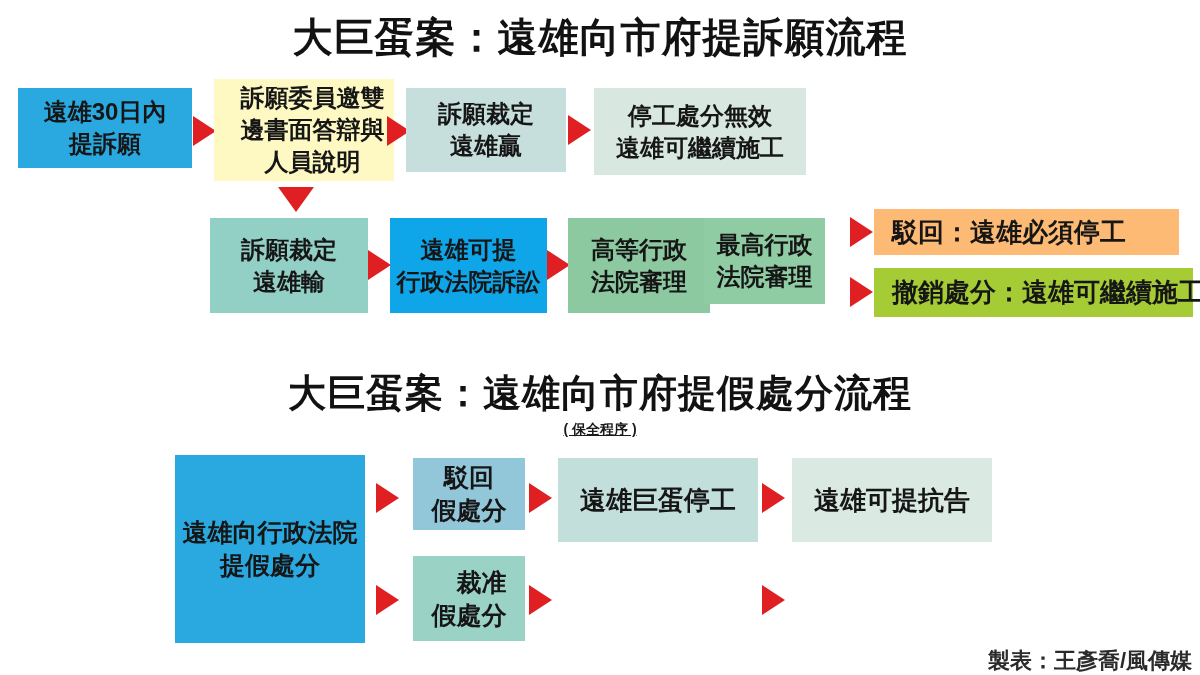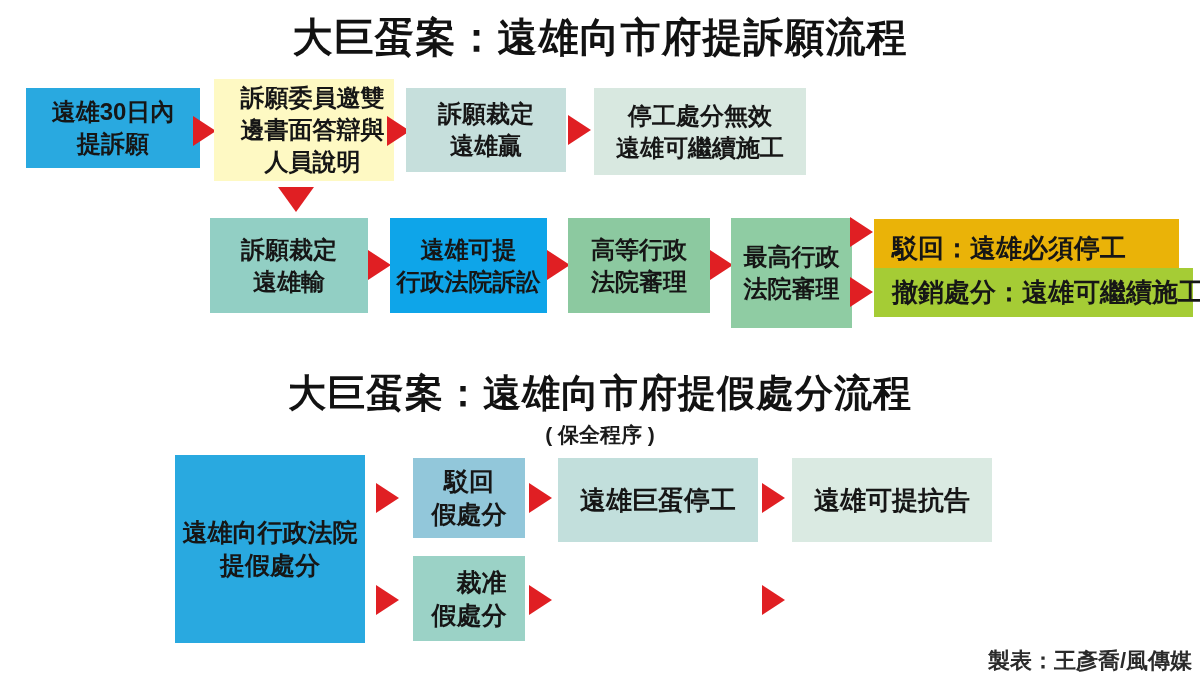--- a/index.html
+++ b/index.html
@@ -20,24 +20,25 @@
     letter-spacing:1px;
     margin:0;
   }
   #title1{top:10px;font-size:40px;}
   #title2{top:368px;font-size:38px;}
   .subtitle{
     position:absolute;
     left:0;width:1200px;
     top:421px;
     text-align:center;
-    font-size:21px;
+    font-size:14px;
     font-weight:bold;
     color:#1a1a1a;
     margin:0;
+    text-decoration:underline;
   }
   .node{
     position:absolute;
     display:flex;
     align-items:center;
     justify-content:center;
     text-align:center;
     font-weight:bold;
     color:#161616;
     white-space:pre-line;
@@ -73,21 +74,21 @@
   }
   .watermark{position:absolute;left:938px;top:548px;}
 </style>
 </head>
 <body>
 
 <div class="canvas">
 
   <h1 id="title1" class="title">大巨蛋案：遠雄向市府提訴願流程</h1>
 
-  <div class="node fs24" style="left: 26px; top: 88px; width: 174px; height: 80px; background-color: rgb(41, 169, 224);">遠雄30日內
+  <div class="node fs24" style="left: 18px; top: 88px; width: 174px; height: 80px; background-color: rgb(41, 169, 224);">遠雄30日內
 提訴願</div>
   <div class="arr right" style="left:193px;top:116px;"></div>
   <div class="node fs24" style="left: 214px; top: 79px; width: 163px; height: 102px; background-color: #fef9c3; padding-left: 17px;">訴願委員邀雙
 邊書面答辯與
 人員說明</div>
   <div class="arr right" style="left:387px;top:116px;"></div>
   <div class="node fs24" style="left: 406px; top: 88px; width: 160px; height: 84px; background-color: rgb(198, 223, 220);">訴願裁定
 遠雄贏</div>
   <div class="arr right" style="left:568px;top:115px;"></div>
   <div class="node fs24" style="left: 594px; top: 88px; width: 212px; height: 87px; background-color: rgb(216, 232, 224);">停工處分無效
@@ -97,36 +98,36 @@
 
   <div class="node fs24" style="left: 210px; top: 218px; width: 158px; height: 95px; background-color: rgb(146, 207, 196);">訴願裁定
 遠雄輸</div>
   <div class="arr right" style="left:368px;top:250px;"></div>
   <div class="node fs24" style="left: 390px; top: 218px; width: 157px; height: 95px; background-color: #0ea5e9;">遠雄可提
 行政法院訴訟</div>
   <div class="arr right" style="left:547px;top:250px;"></div>
   <div class="node fs24" style="left: 568px; top: 218px; width: 142px; height: 95px; background-color: rgb(140, 201, 160);">高等行政
 法院審理</div>
   <div class="arr right" style="left:710px;top:250px;"></div>
-  <div class="node fs24" style="left: 731px; top: 218px; width: 121px; height: 110px; background-color: rgb(143, 204, 163);">最高行政
+  <div class="node fs24" style="left: 704px; top: 218px; width: 121px; height: 86px; background-color: rgb(143, 204, 163);">最高行政
 法院審理</div>
 
   <div class="arr right" style="left:850px;top:217px;"></div>
-  <div class="node bar fs26" style="left: 874px; top: 219px; width: 305px; height: 58px; background-color: #eab308;">駁回：遠雄必須停工</div>
+  <div class="node bar fs26" style="left: 874px; top: 209px; width: 305px; height: 46px; background-color: #fdba74;">駁回：遠雄必須停工</div>
   <div class="arr right" style="left:850px;top:277px;"></div>
   <div class="node bar fs26" style="left: 874px; top: 268px; width: 319px; height: 49px; background-color: rgb(165, 204, 53);">撤銷處分：遠雄可繼續施工</div>
 
   <h1 id="title2" class="title">大巨蛋案：遠雄向市府提假處分流程</h1>
   <p class="subtitle">( 保全程序 )</p>
 
   <div class="node fs25" style="left: 175px; top: 455px; width: 190px; height: 188px; background-color: rgb(41, 169, 224);">遠雄向行政法院
 提假處分</div>
 
   <div class="arr right" style="left:376px;top:483px;"></div>
-  <div class="node fs25" style="left: 413px; top: 458px; width: 112px; height: 80px; background-color: rgb(146, 199, 218);">駁回
+  <div class="node fs25" style="left: 413px; top: 458px; width: 112px; height: 72px; background-color: rgb(146, 199, 218);">駁回
 假處分</div>
   <div class="arr right" style="left:529px;top:483px;"></div>
   <div class="node fs26" style="left: 558px; top: 458px; width: 200px; height: 84px; background-color: rgb(194, 223, 220);">遠雄巨蛋停工</div>
   <div class="arr right" style="left:762px;top:483px;"></div>
   <div class="node fs26" style="left: 792px; top: 458px; width: 200px; height: 84px; background-color: rgb(218, 234, 226);">遠雄可提抗告</div>
 
   <div class="arr right" style="left:376px;top:585px;"></div>
   <div class="node fs25" style="left: 413px; top: 556px; width: 112px; height: 85px; background-color: rgb(155, 210, 198); text-align: right;">裁准
 假處分</div>
   <div class="arr right" style="left:529px;top:585px;"></div>

